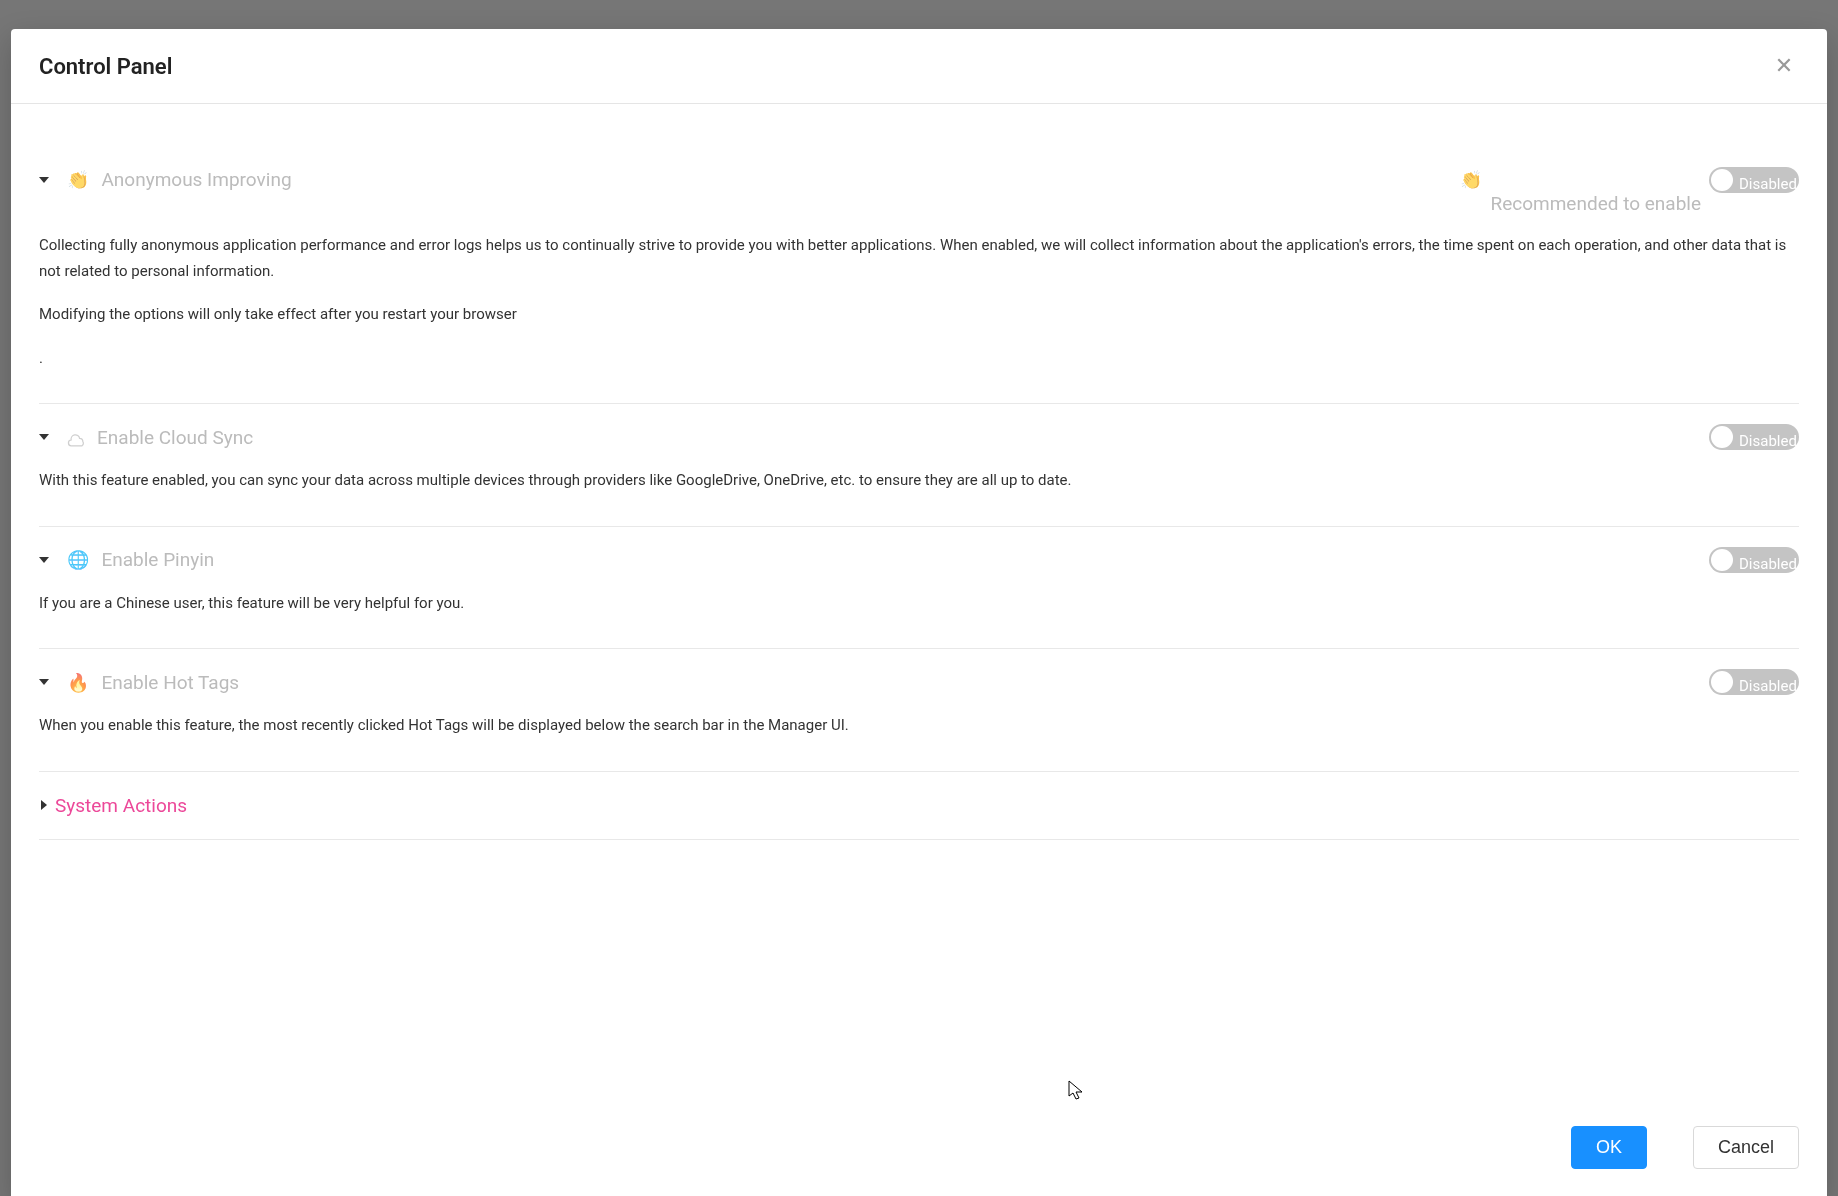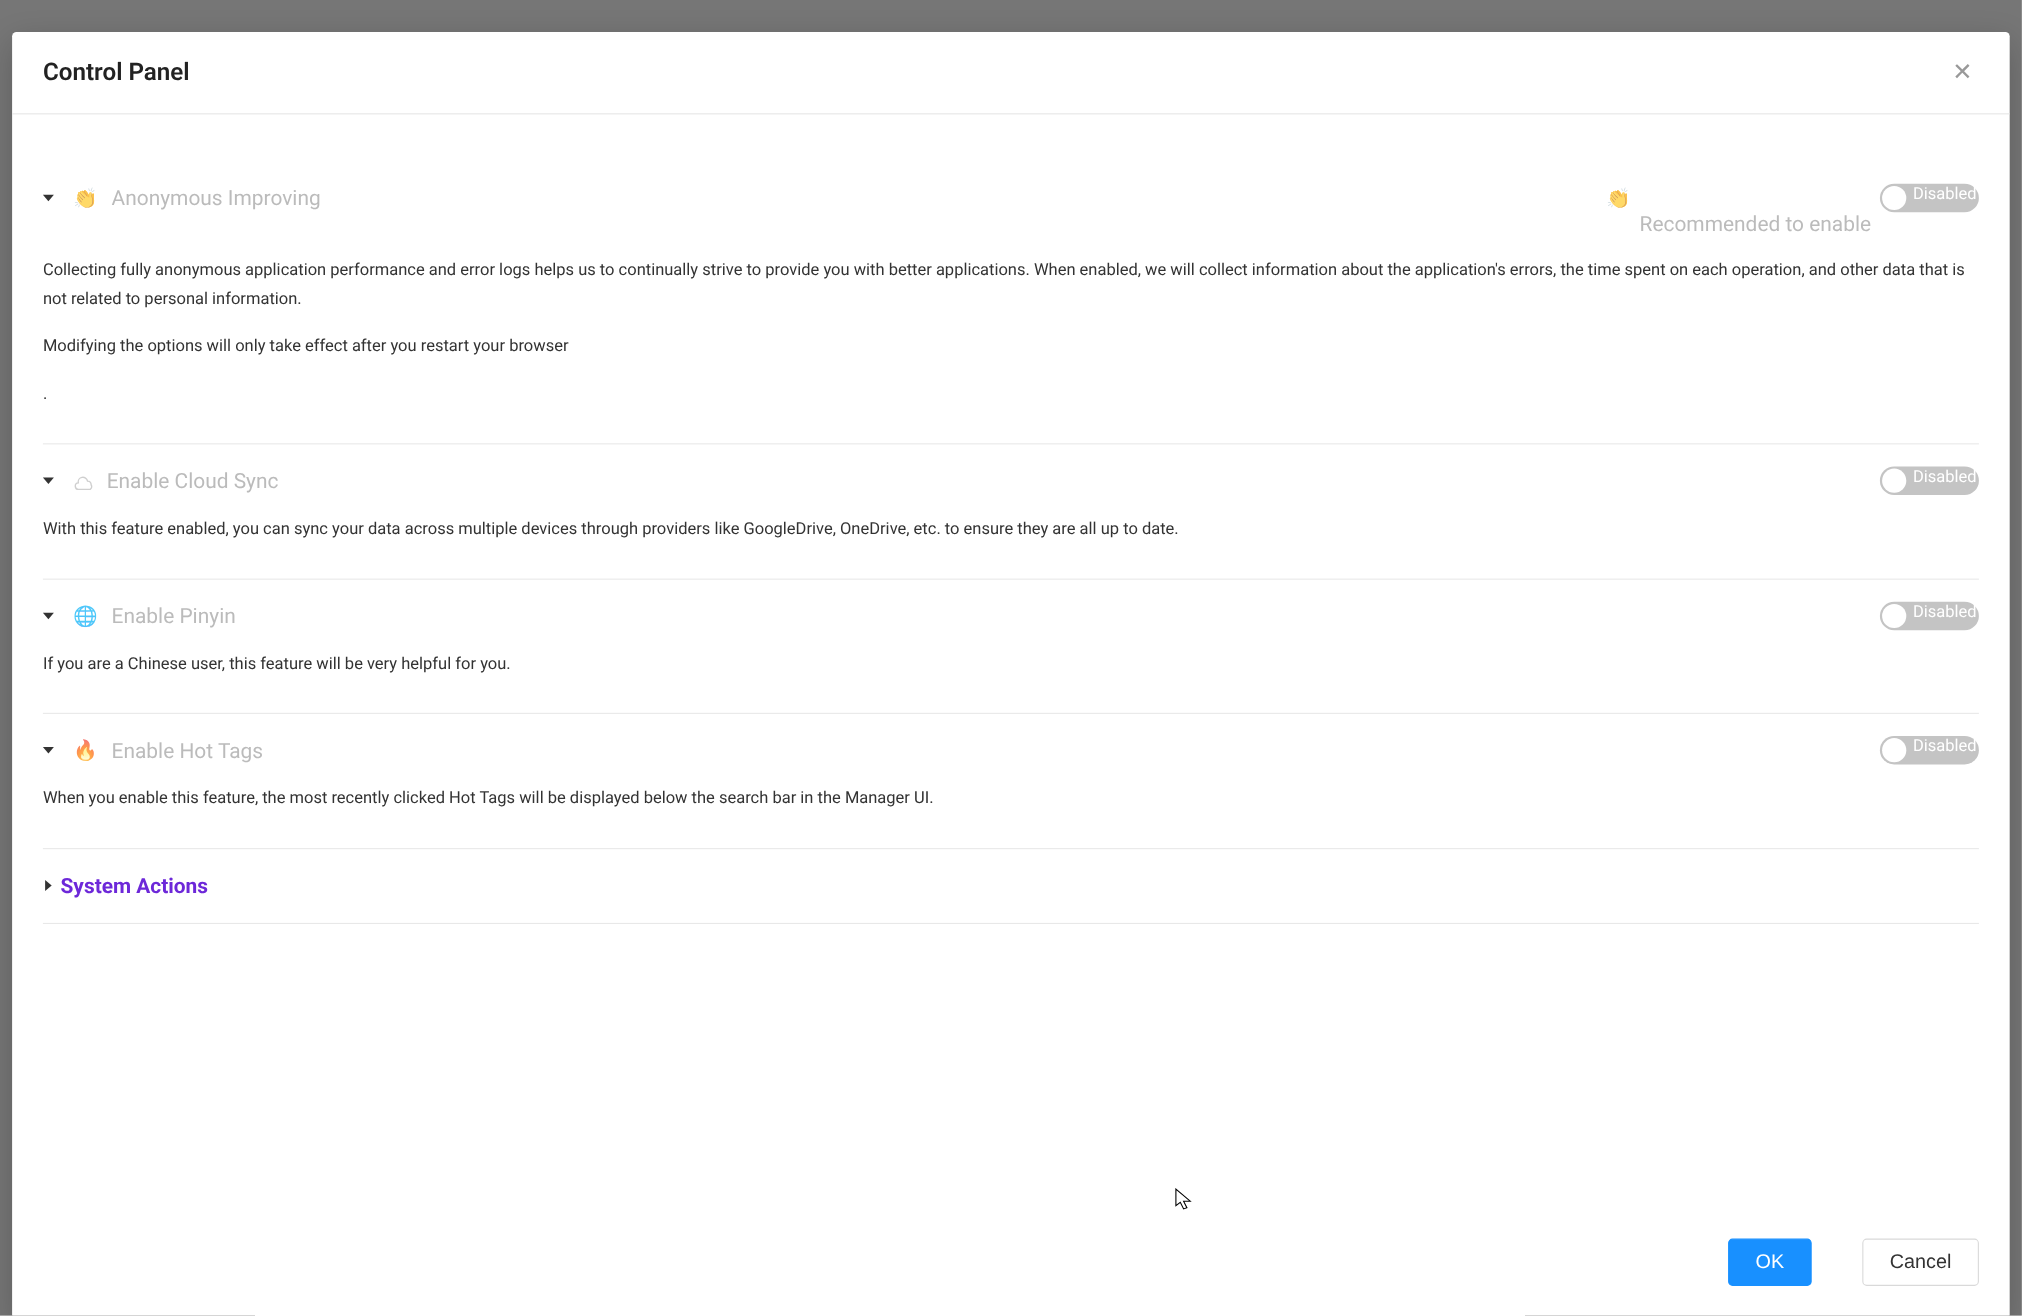--- a/index.html
+++ b/index.html
@@ -120,21 +120,21 @@
       margin-top: 48px;
     }
     .toggle {
       width: 90px;
       height: 26px;
       background: #c4c4c4;
       border-radius: 13px;
       position: relative;
       cursor: pointer;
       display: flex;
-      align-items: flex-start;
+      align-items: flex-end;
     }
     .toggle-knob {
       width: 22px;
       height: 22px;
       background: #fff;
       border-radius: 50%;
       position: absolute;
       left: 2px;
       top: 2px;
     }
@@ -157,22 +157,22 @@
     }
     .collapsed-section {
       padding: 22px 0;
       display: flex;
       align-items: center;
       cursor: pointer;
       border-bottom: 1px solid #e8e8e8;
     }
     .collapsed-title {
       font-size: 19px;
-      color: #6d28d9;
-      font-weight: 700;
+      color: #ec4899;
+      font-weight: 400;
     }
     .modal-footer {
       padding: 18px 28px 30px 28px;
       display: flex;
       justify-content: flex-end;
       gap: 14px;
     }
     .btn {
       padding: 10px 24px;
       font-size: 18px;

